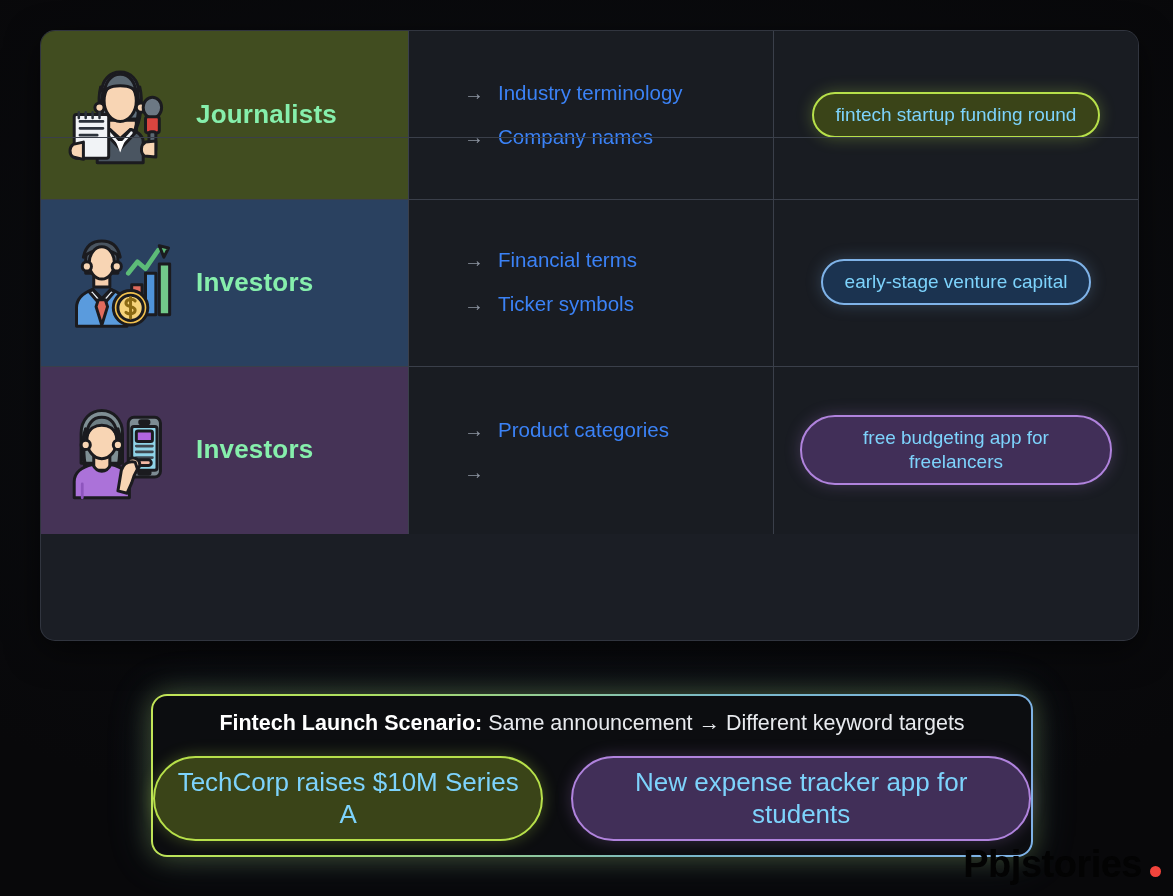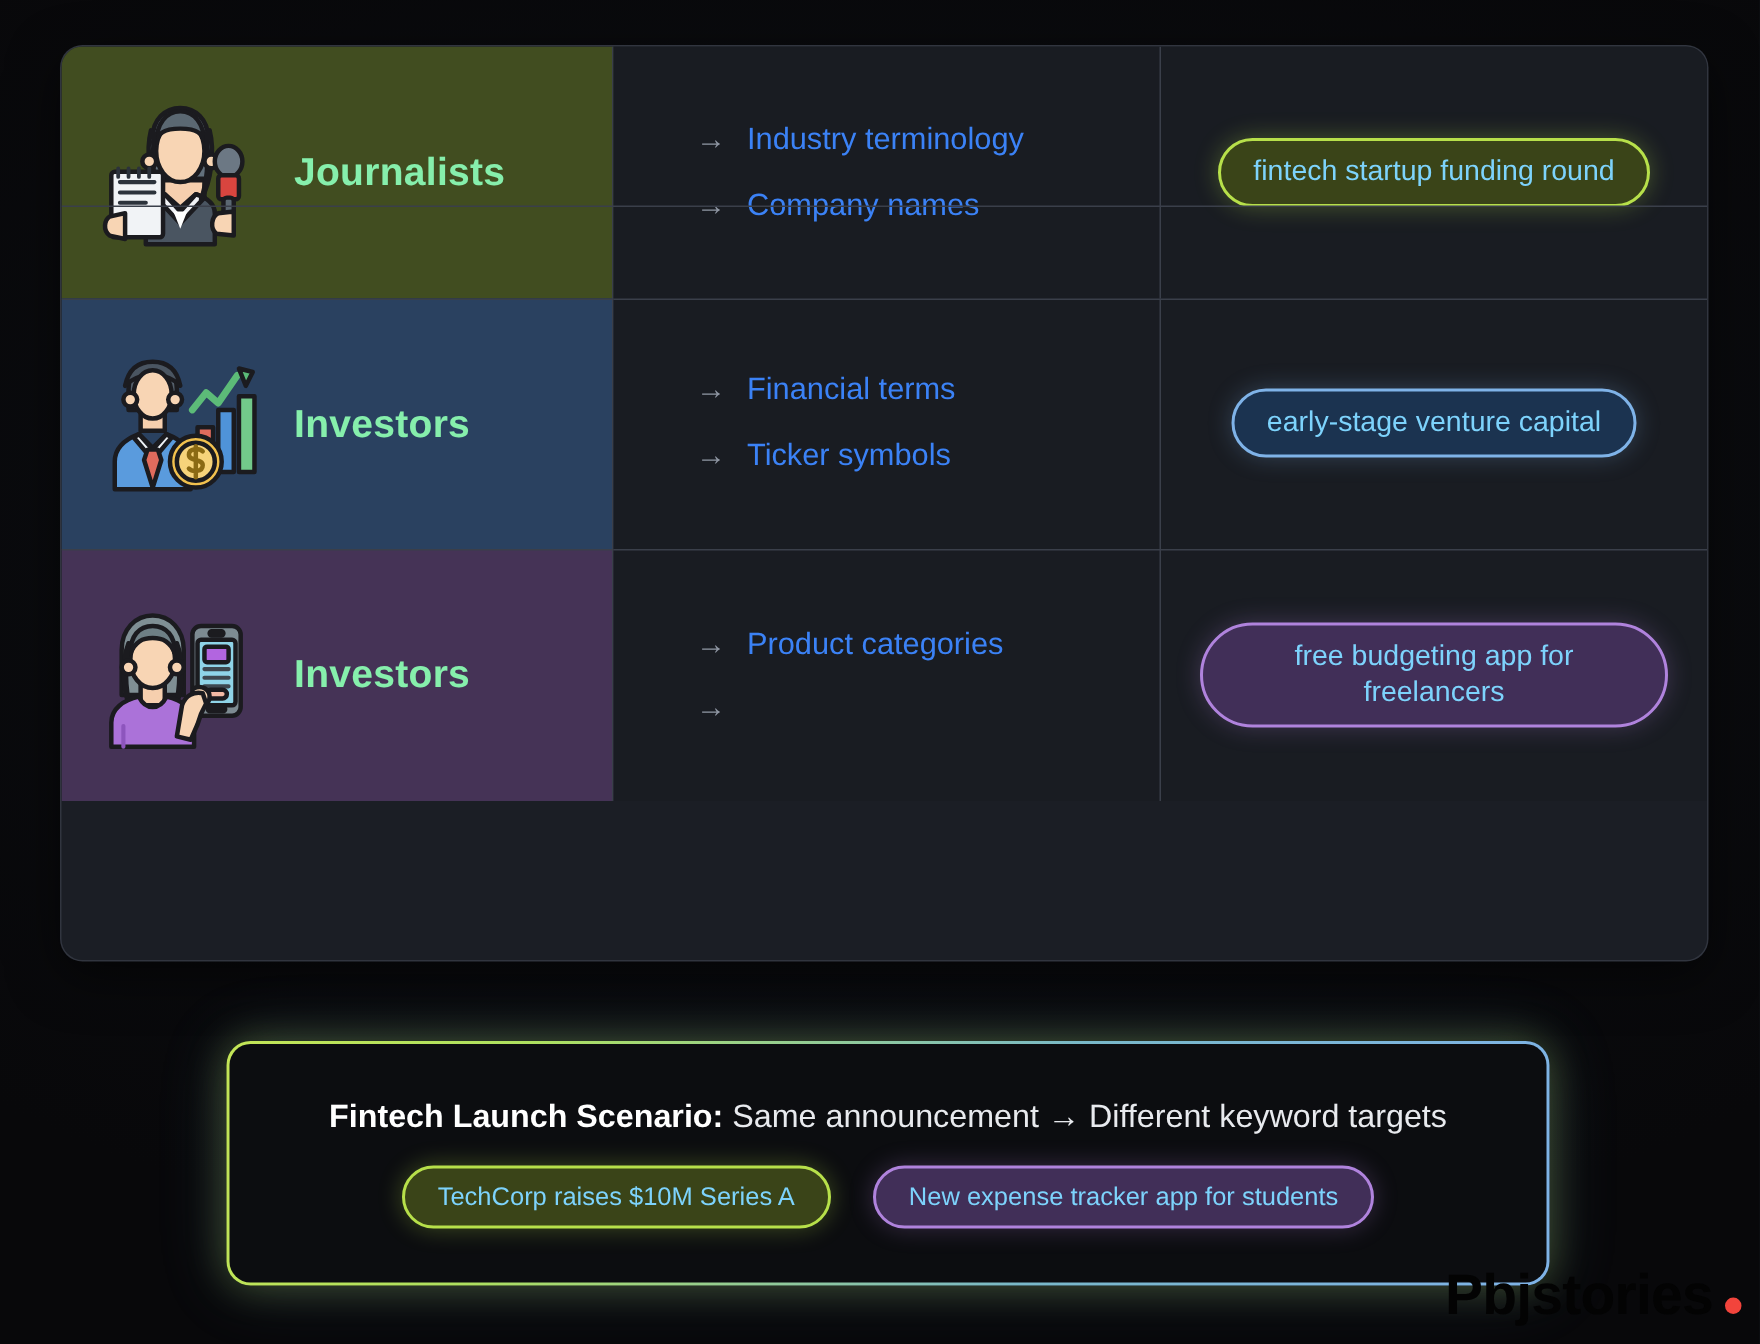--- a/index.html
+++ b/index.html
@@ -191,21 +191,21 @@
   }
   .callout-line .strong {
     font-weight: bold;
     color: #ffffff;
   }
   .callout-pills {
     display: flex;
     gap: 28px;
     align-items: center;
   }
-  .callout-pills .pill { font-size: 17px; padding: 8px 22px; max-width: none; }
+  .callout-pills .pill { font-size: 26px; padding: 8px 22px; max-width: none; }
 
   
   .watermark {
     position: absolute;
     right: 12px;
     bottom: 10px;
     display: flex;
     align-items: baseline;
     gap: 8px;
   }

